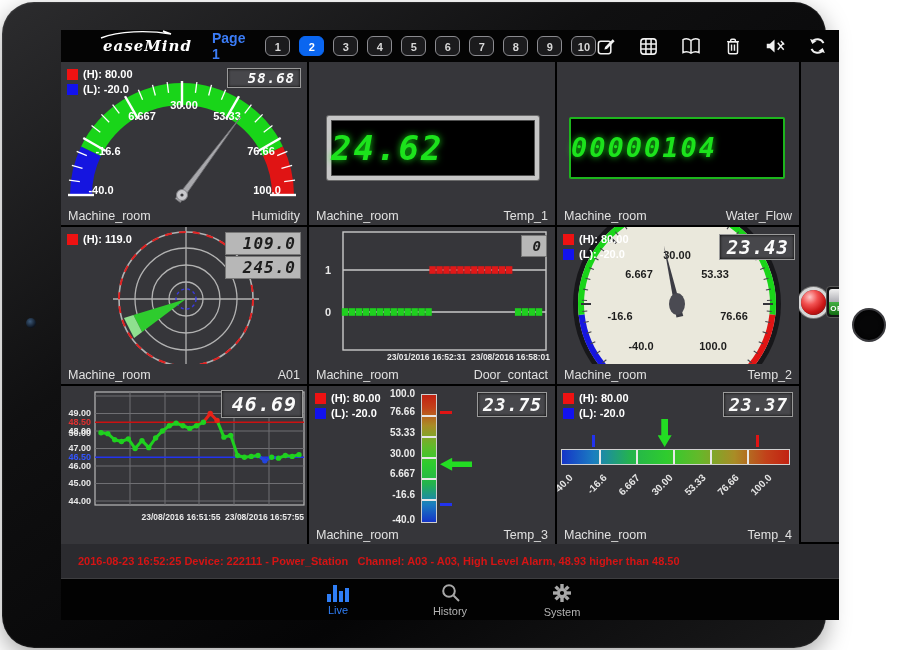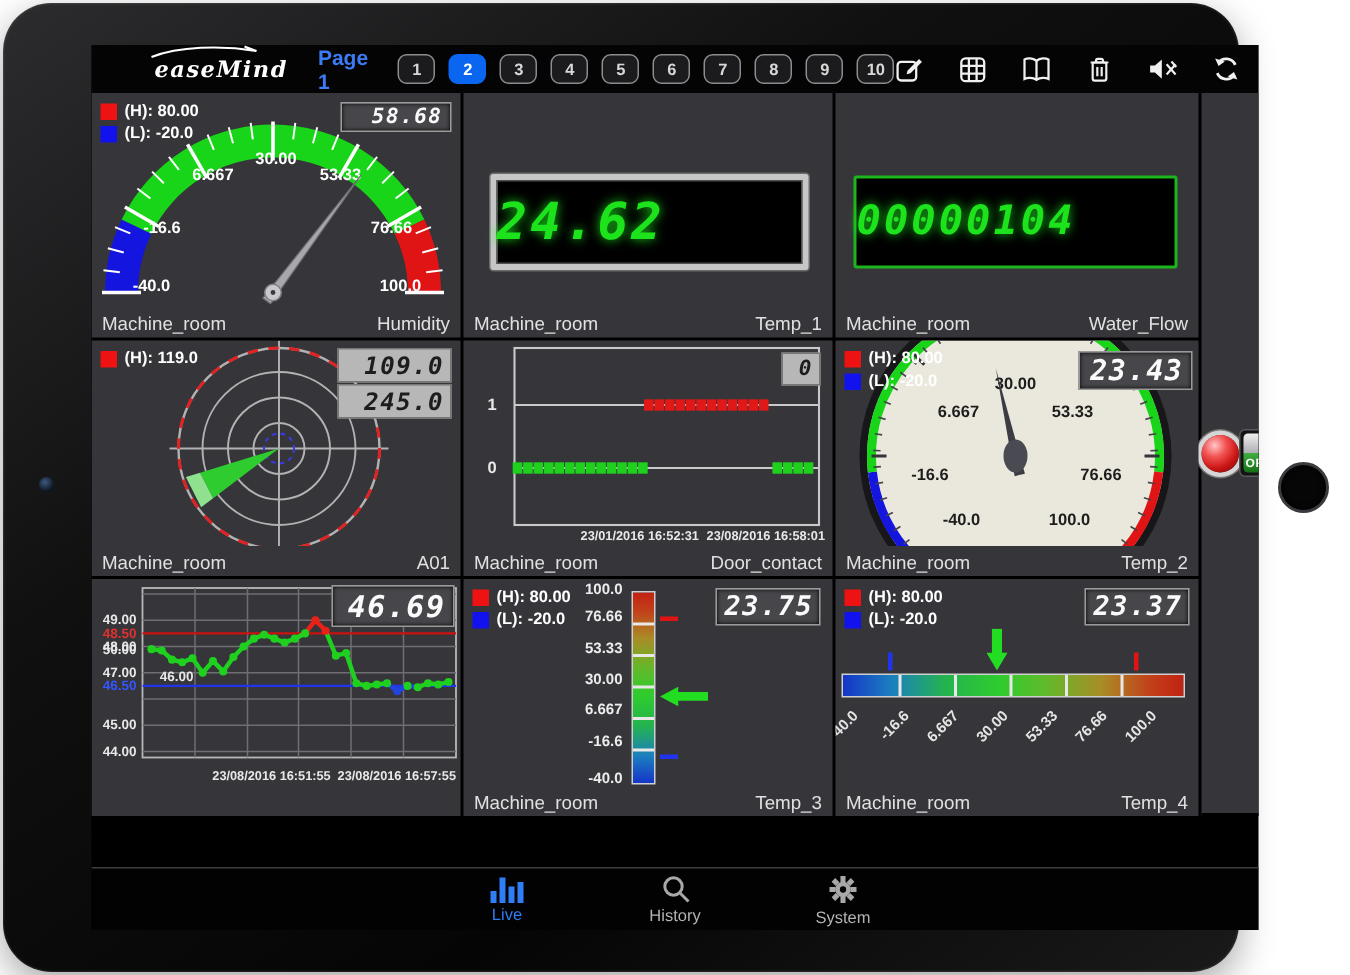--- a/index.html
+++ b/index.html
@@ -440,21 +440,21 @@
       </div>
 
       <div class="panel">
         <div class="lcd-dark seg" style="right:4px;top:4px;width:70px;font-size:20px;">46.69</div>
         <span class="axis-lab" style="left:0;top:5px;width:30px;text-align:right;margin-top:37px;">50.00</span>
         <span class="axis-lab" style="left:0;top:22px;width:30px;text-align:right;">49.00</span>
         <span class="axis-lab" style="left:0;top:31px;width:30px;text-align:right;color:#e03030;">48.50</span>
         <span class="axis-lab" style="left:0;top:40px;width:30px;text-align:right;">48.00</span>
         <span class="axis-lab" style="left:0;top:57px;width:30px;text-align:right;">47.00</span>
         <span class="axis-lab" style="left:0;top:66px;width:30px;text-align:right;color:#3355ff;">46.50</span>
-        <span class="axis-lab" style="left:0;top:60px;width:30px;text-align:right;padding-left:38px;">46.00</span>
+        <span class="axis-lab" style="left:0;top:75px;width:30px;text-align:right;">46.00</span>
         <span class="axis-lab" style="left:0;top:92px;width:30px;text-align:right;">45.00</span>
         <span class="axis-lab" style="left:0;top:110px;width:30px;text-align:right;">44.00</span>
         <svg viewBox="0 0 246 138" width="246" height="138">
           <rect x="34" y="6" width="209" height="113" fill="none" stroke="#b8b8b8" stroke-width="1.2"></rect>
           <g stroke="#6f6f73" stroke-width="1">
             <line x1="34" y1="10" x2="243" y2="10"></line>
                 <line x1="34" y1="27.5" x2="243" y2="27.5"></line>
             <line x1="34" y1="45" x2="243" y2="45"></line>
                 <line x1="34" y1="62.5" x2="243" y2="62.5"></line>
             <line x1="34" y1="80" x2="243" y2="80"></line>
@@ -598,20 +598,21 @@
         <span class="t4-lab" style="left:101px;">53.33</span>
         <span class="t4-lab" style="left:134px;">76.66</span>
         <span class="t4-lab" style="left:167px;">100.0</span>
         <div class="caption">
               <span>Machine_room</span>
               <span>Temp_4</span>
             </div>
       </div>
     </div>
 
+    <div class="alarm-bar">2016-08-23 16:52:25 Device: 222111 - Power_Station   Channel: A03 - A03, High Level Alarm, 48.93 higher than 48.50</div>
 
     <div class="navbar">
       <div class="nav-item active">
         <div class="live-bars">
               <span style="height:8px"></span>
               <span style="height:17px"></span>
               <span style="height:11px"></span>
               <span style="height:14px"></span>
             </div>
         <div class="nav-label">Live</div>

